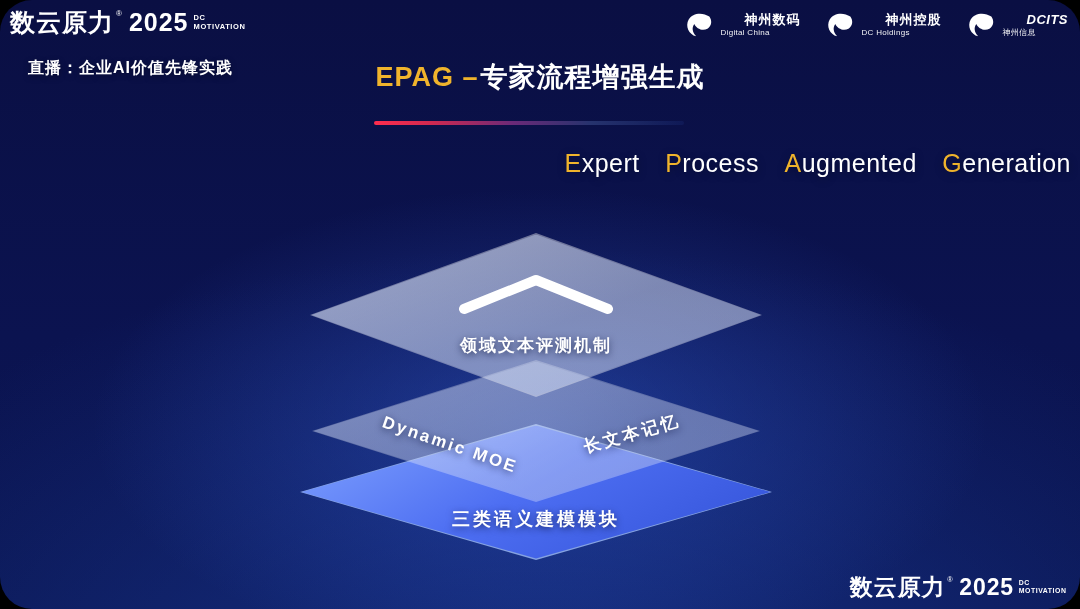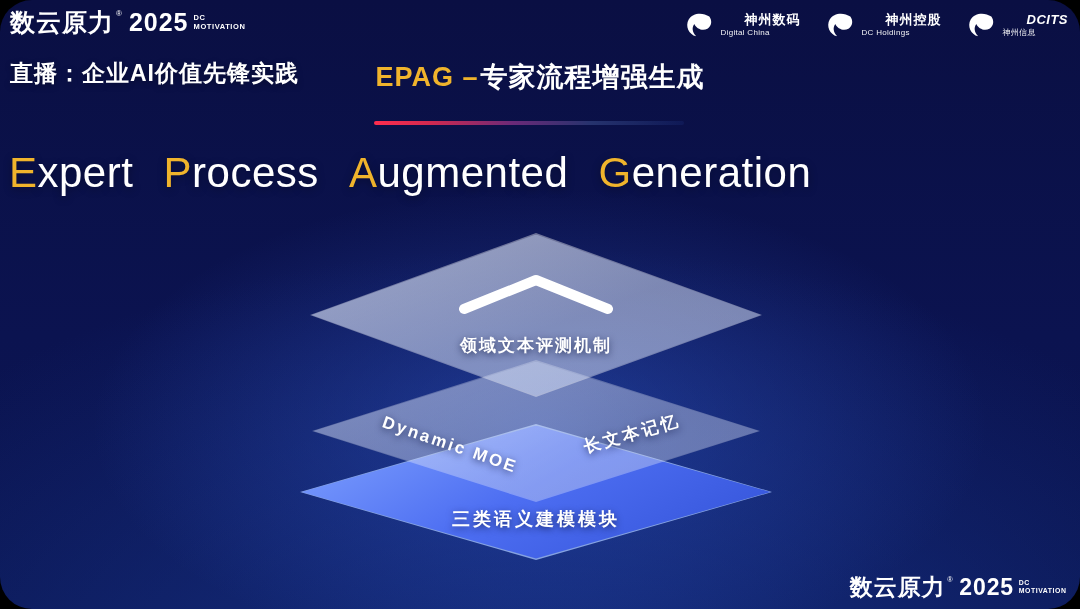--- a/index.html
+++ b/index.html
@@ -19,35 +19,35 @@
   .brand{ position:absolute; display:flex; align-items:flex-start; line-height:1; }
   .brand-top{ left:10px; top:10px; }
   .brand-bottom{ right:14px; bottom:10px; transform:scale(0.92); transform-origin:bottom right; }
   .brand-word{ font-size:25px; font-weight:900; letter-spacing:1px; }
   .brand-reg{ font-size:8px; margin:0 3px 0 2px; }
   .brand-year{ font-size:25px; font-weight:800; letter-spacing:1px; margin-left:4px; }
   .brand-sub{ display:flex; flex-direction:column; font-size:7.5px; font-weight:700;
               letter-spacing:0.6px; margin-left:5px; margin-top:3px; line-height:1.25; }
 
   
-  .live-label{ position:absolute; left:10px; top:58px; font-size:23px; font-weight:800;
+  .live-label{ position:absolute; left:28px; top:58px; font-size:16px; font-weight:800;
                letter-spacing:1px; text-shadow:0 2px 6px rgba(0,0,0,0.35); }
 
   
   .epag-title{ position:absolute; left:0; top:59px; width:1080px; text-align:center;
                font-size:27px; font-weight:800; letter-spacing:1px; }
   .gold{ color:#f0b42c; }
   .epag-title .rest{ margin-left:2px; }
 
   .divider{ position:absolute; left:374px; top:121px; width:310px; height:4px; border-radius:2px;
     background:linear-gradient(90deg,#ff2d4e 0%,#d12950 18%,#6a2a78 45%,#26336e 70%,rgba(45,85,190,0.12) 100%); }
 
   
-  .main-title{ position:absolute; left:0; top:149px; width:1080px; text-align:left;
-               font-size:42px; font-weight:500; letter-spacing:0.5px;
+  .main-title{ position:absolute; left:0; top:149px; width:1080px; text-align:right;
+               font-size:25px; font-weight:500; letter-spacing:0.5px;
                text-shadow:0 2px 8px rgba(0,0,0,0.35); }
   .main-title .word{ margin:0 9px; }
 
   
   .logos{ position:absolute; top:10px; right:12px; display:flex; gap:24px; align-items:center; }
   .logo{ display:flex; align-items:center; gap:7px; }
   .logo-icon{ width:30px; height:30px; flex:0 0 auto; }
   .logo-text{ display:flex; flex-direction:column; line-height:1.2; }
   .logo-name{ font-size:13px; font-weight:800; letter-spacing:1px;margin-left:24px; }
   .logo-sub{ font-size:8px; font-weight:400; letter-spacing:0.3px; opacity:0.95; }

